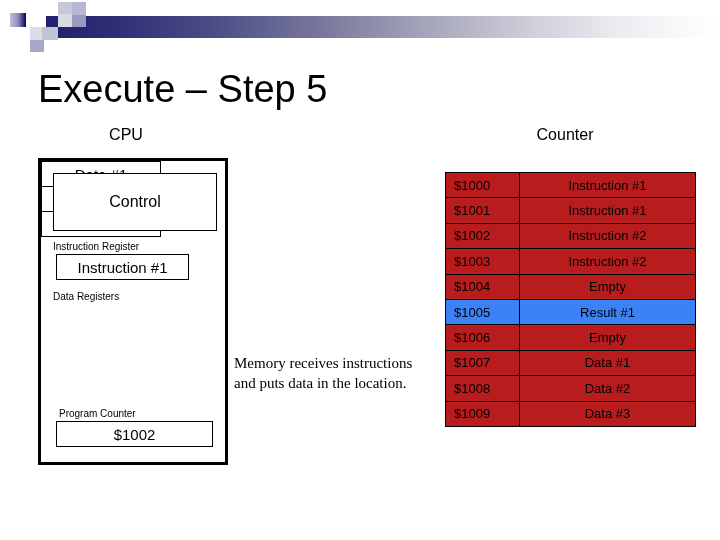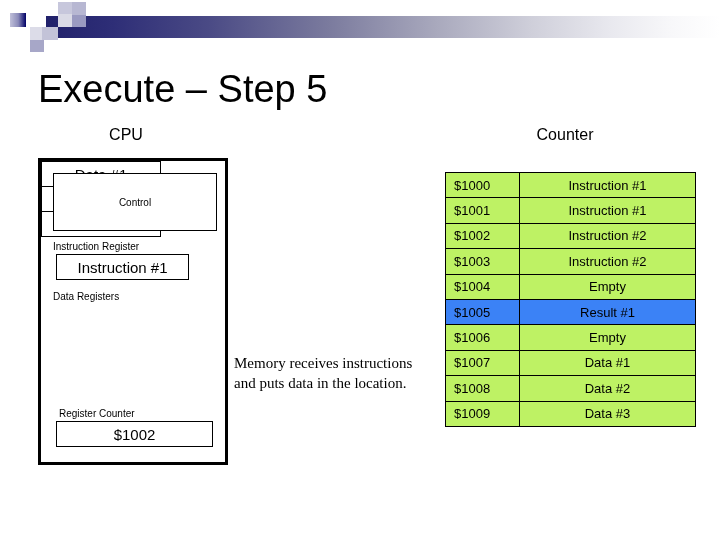--- a/index.html
+++ b/index.html
@@ -92,21 +92,21 @@
     justify-content: center;
     color: #000000;
   }
   .reg-label {
     position: absolute;
     font-size: 10px;
     color: #000000;
     white-space: nowrap;
   }
 
-  #control-box   { left: 12px; top: 12px;  width: 164px; height: 58px; font-size: 10px; }
+  #control-box   { left: 12px; top: 12px;  width: 164px; height: 58px; font-size: 16px; }
   #ir-label      { left: 12px; top: 80px; }
   #ir-box        { left: 15px; top: 93px;  width: 133px; height: 26px; font-size: 15px; }
   #dr-label      { left: 12px; top: 130px; }
   #dr-box        { left: 17px; top: 143px; width: 120px; height: 76px; border: 1px solid #000000;
                    box-sizing: border-box; background: #ffffff; }
   .dr-cell {
     height: 25px;
     box-sizing: border-box;
     display: flex;
     align-items: center;
@@ -136,21 +136,21 @@
     width: 240px;
     border-collapse: collapse;
     table-layout: fixed;
   }
   #memory-table td {
     border: 1px solid #000000;
     height: 24.4px;
     padding: 0 0 0 0;
     font-size: 13px;
     color: #000000;
-    background: #bef264;
+    background: #b91c1c;
   }
   #memory-table td.addr {
     width: 65px;
     padding-left: 8px;
     text-align: left;
   }
   #memory-table td.val {
     width: 175px;
     text-align: center;
   }
@@ -191,21 +191,21 @@
     <span>Instruction #1</span>
   </div>
 
   <div class="reg-label" id="dr-label">Data Registers</div>
   <div id="dr-box">
     <div class="dr-cell divider">Data #1</div>
     <div class="dr-cell divider">Result #1</div>
     <div class="dr-cell"></div>
   </div>
 
-  <div class="reg-label" id="pc-label">Register Counter</div>
+  <div class="reg-label" id="pc-label">Program Counter</div>
   <div class="inner-box" id="pc-box">
     <span>$1002</span>
   </div>
 
 </div>
 
 <div id="caption">Memory receives instructions and puts data in the location.</div>
 
 <div class="section-heading" id="memory-heading">Counter</div>
 

